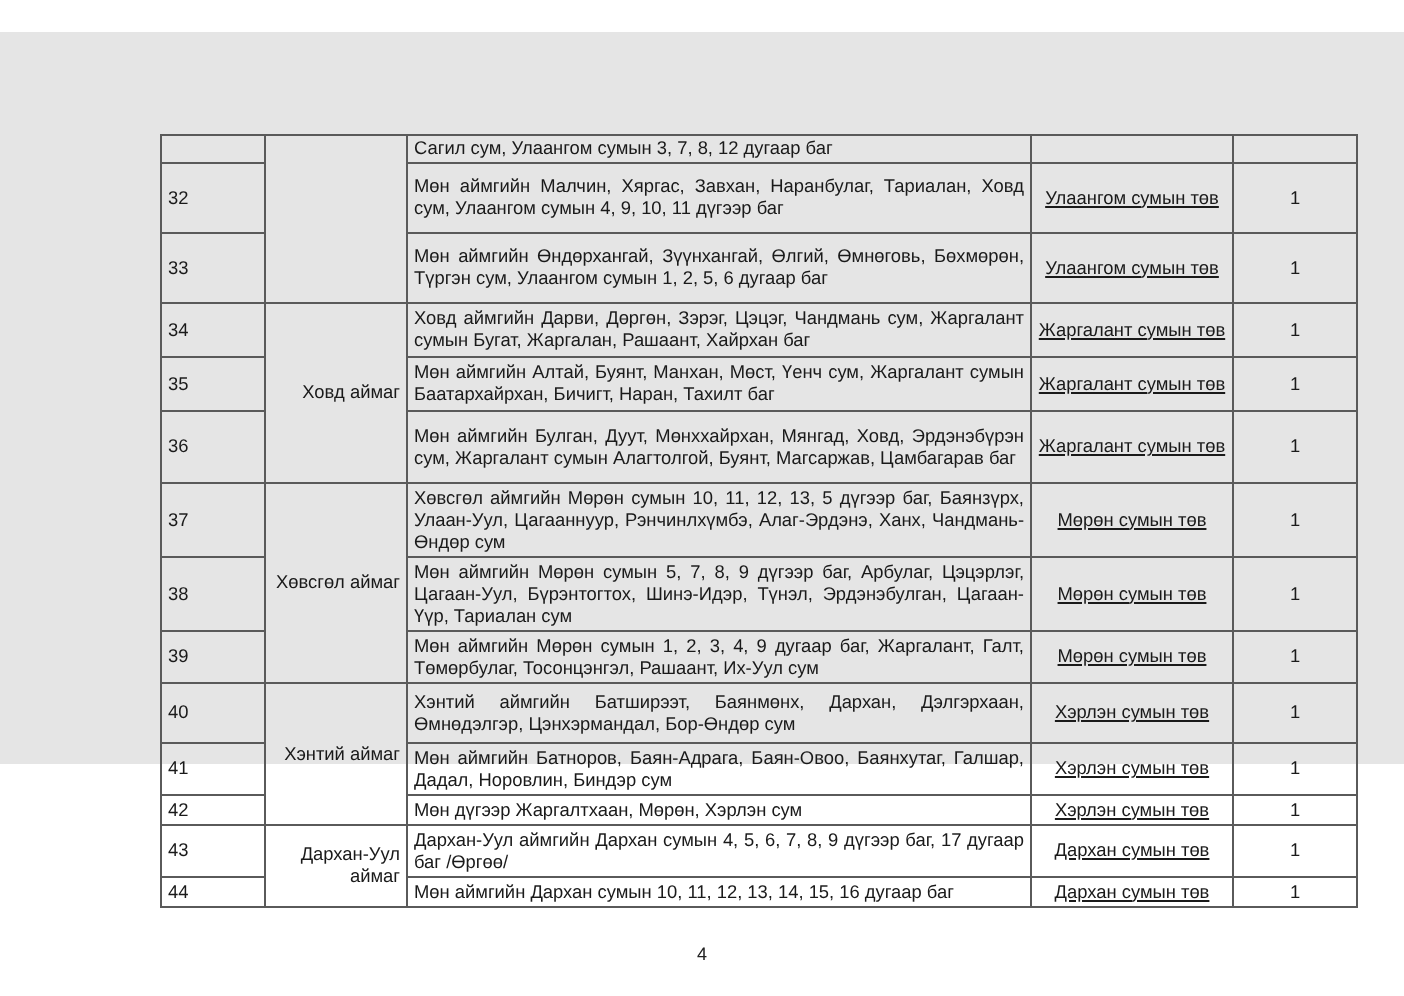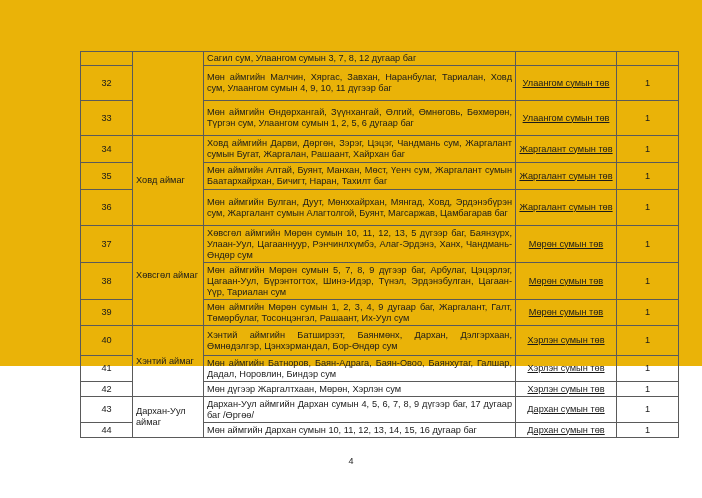--- a/index.html
+++ b/index.html
@@ -1,29 +1,29 @@
 <!DOCTYPE html>
 <html><head>
 <meta charset="utf-8">
 <style>
   html, body { margin: 0; padding: 0; }
   body {
     width: 702px; height: 498px; background: #ffffff; position: relative; overflow: hidden;
     font-family: "Liberation Sans", sans-serif; color: #1a1a1a;
   }
-  .page { position: absolute; left: 0; top: 0; width: 702px; height: 366px; background: #eab308; }
+  .page { position: absolute; left: 0; top: 16px; width: 702px; height: 366px; background: #e5e5e5; }
   table.doc {
     position: absolute; left: 80px; top: 51px; width: 598px;
     border-collapse: collapse; table-layout: fixed; font-size: 9.2px; line-height: 11px;
   }
   table.doc td {
     border: 1px solid #5a5a5a; padding: 1px 3px; vertical-align: middle; overflow: hidden;
   }
-  td.num { text-align: center; }
-  td.aimag { text-align: left; }
+  td.num { text-align: left; }
+  td.aimag { text-align: right; }
   td.desc { text-align: justify; text-align-last: left; }
   td.center { text-align: center; text-decoration: underline; }
   td.count { text-align: center; }
   .page-number {
     position: absolute; left: 0; width: 702px; top: 456px; text-align: center;
     font-size: 9px; color: #222;
   }
 </style>
 </head>
 <body>

